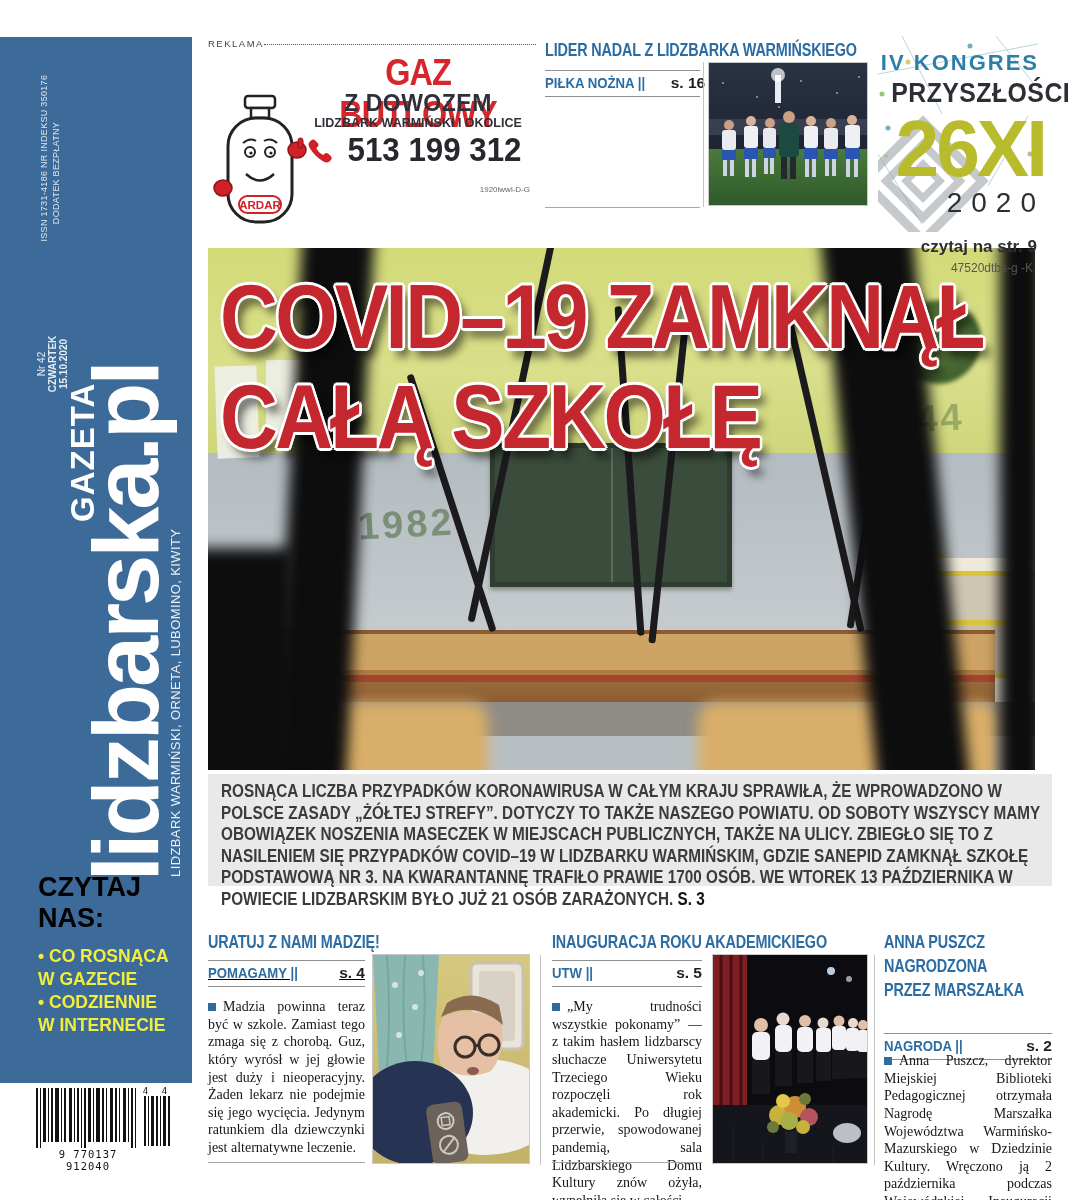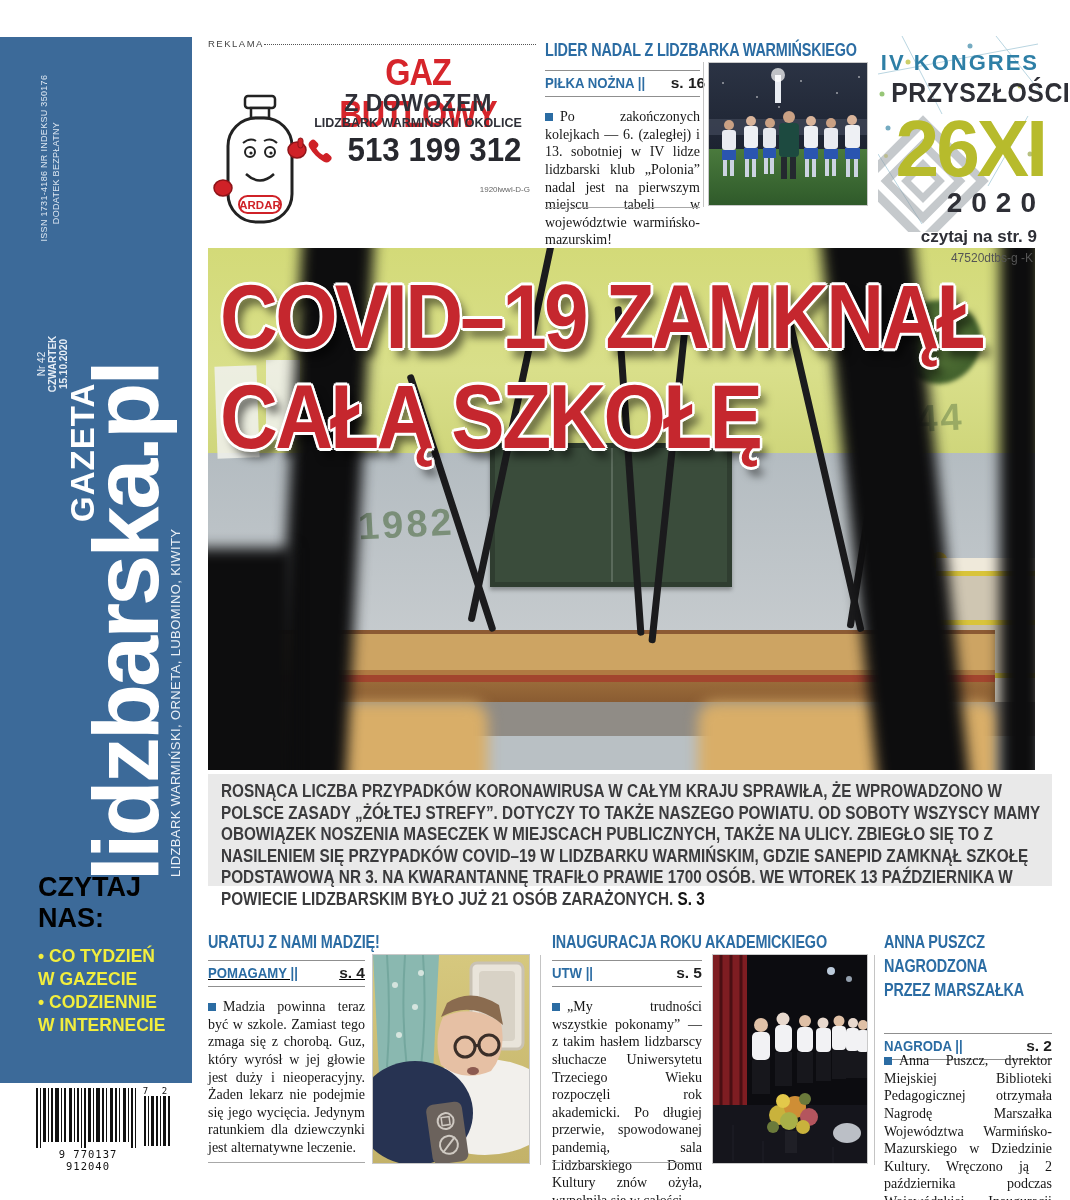--- a/index.html
+++ b/index.html
@@ -61,22 +61,22 @@
   .vdiv{position:absolute;width:0;border-left:1px solid #c4c4c4;}
   .photo-frame{position:absolute;border:1px solid #c9c9c9;background:#222;}
   
   .congress{position:absolute;left:878px;top:36px;width:167px;height:196px;text-align:right;}
   .congress .l1{position:relative;z-index:2;color:#2e7fa6;font-weight:bold;font-size:22px;
           letter-spacing:2px;margin:14px 6px 0 0;}
   .congress .l2{position:relative;z-index:2;color:#2e2f36;font-weight:bold;font-size:27px;
           letter-spacing:.5px;margin:2px 2px 0 0;transform:scaleX(.92);transform-origin:right center;}
   .congress .big{position:relative;z-index:2;color:#b7bb2c;font-weight:bold;font-size:80px;
           line-height:72px;letter-spacing:-3px;margin:4px 0 0 0;transform:scaleX(.98);transform-origin:right center;}
-  .congress .yr{position:relative;z-index:2;color:#2e2f36;font-weight:bold;font-size:28px;
-          letter-spacing:9px;margin:2px 0 8px 0;text-align:right;}
+  .congress .yr{position:relative;z-index:2;color:#2e2f36;font-weight:normal;font-size:28px;
+          letter-spacing:9px;margin:2px 0 18px 0;text-align:right;}
   .congress .rd{position:relative;z-index:2;color:#2e2f36;font-weight:bold;font-size:17px;margin:1px 8px 0 0;}
   .congress .cd{position:relative;z-index:2;color:#555;font-size:12px;margin:4px 12px 0 0;}
   
   .mainphoto{position:absolute;left:208px;top:248px;width:827px;height:522px;overflow:hidden;background:#b9c0c4;}
   .mp-walltop{position:absolute;left:0;top:0;right:0;height:205px;
           background:linear-gradient(180deg,#d3da78,#d9df8a 60%,#cfd67b);}
   .mp-wallmid{position:absolute;left:0;top:205px;right:0;height:185px;
           background:linear-gradient(180deg,#b4bcc1,#c6cbce);}
   .mp-board{position:absolute;left:282px;top:195px;width:232px;height:134px;background:#3a4c3b;
           border:5px solid #2f3d30;box-shadow:0 3px 4px rgba(0,0,0,.3);}
@@ -128,21 +128,21 @@
     </div>
     <div class="vrot v-issue">
       <div>Nr 42</div>
       <div class="b">CZWARTEK</div>
       <div class="b">15.10.2020</div>
     </div>
     <div class="vrot v-gazeta">GAZETA</div>
     <div class="vrot v-logo">lidzbarska.pl</div>
     <div class="vrot v-region">LIDZBARK WARMIŃSKI, ORNETA, LUBOMINO, KIWITY</div>
     <div class="readus-title">CZYTAJ NAS:</div>
-    <div class="readus-line" style="top:908px;">• CO TYDZIEŃ</div>
+    <div class="readus-line" style="top:908px;">• CO ROSNĄCA</div>
     <div class="readus-line" style="top:931px;">W GAZECIE</div>
     <div class="readus-line" style="top:954px;">• CODZIENNIE</div>
     <div class="readus-line" style="top:977px;">W INTERNECIE</div>
   </div>
 
   <div class="barcode">
     <svg width="104" height="60" viewBox="0 0 104 60">
       <g fill="#111">
         <rect x="0" y="0" width="2" height="60"></rect>
           <rect x="4" y="0" width="1" height="60"></rect>
@@ -165,21 +165,21 @@
         <rect x="74" y="0" width="3" height="54"></rect>
           <rect x="79" y="0" width="2" height="54"></rect>
         <rect x="83" y="0" width="1" height="54"></rect>
           <rect x="87" y="0" width="3" height="54"></rect>
         <rect x="92" y="0" width="1" height="54"></rect>
           <rect x="95" y="0" width="2" height="60"></rect>
         <rect x="99" y="0" width="1" height="60"></rect>
       </g>
     </svg>
     <div class="bc-digits">9 770137 912040</div>
-    <div class="bc-addon-num">7 2</div>
+    <div class="bc-addon-num">4 4</div>
     <svg width="26" height="50" viewBox="0 0 26 50" style="position:absolute;left:108px;top:8px;">
       <g fill="#111">
         <rect x="0" y="0" width="2" height="50"></rect>
           <rect x="4" y="0" width="1" height="50"></rect>
         <rect x="7" y="0" width="3" height="50"></rect>
           <rect x="12" y="0" width="2" height="50"></rect>
         <rect x="16" y="0" width="1" height="50"></rect>
           <rect x="19" y="0" width="3" height="50"></rect>
         <rect x="24" y="0" width="2" height="50"></rect>
       </g>
@@ -215,23 +215,20 @@
       <path fill="#cf2127" d="M20.8 15.6c-1.2-1.2-2.7-1.2-3.9 0l-1.1 1.1c-2.6-1.4-4.9-3.7-6.3-6.3l1.1-1.1c1.2-1.2 1.2-2.7 0-3.9L8.5 3.2c-1.2-1.2-2.7-1.2-3.9 0L3.4 4.4C2.1 5.7 2 7.8 3.3 9.9c3 5.2 7.6 9.8 12.8 12.8 2.1 1.3 4.2 1.2 5.5-.1l1.2-1.2c1.2-1.2 1.2-2.7 0-3.9l-2-1.9z"></path>
     </svg>
     <span class="num">513 199 312</span>
   </div>
   <div class="adgas-code">1920lwwl-D-G</div>
 
   <div class="abs art-title" style="left:545px;top:40px;">LIDER NADAL Z LIDZBARKA WARMIŃSKIEGO</div>
   <div class="abs kick" style="left:545px;top:70px;width:155px;">
     <span class="kl">PIŁKA NOŻNA ||</span>
     <span class="pr">s. 16</span>
-  </div>
-  <div class="abs body-serif" style="left:545px;top:108px;width:155px;">
-    <span class="sq"></span><span>Po zakończonych kolejkach — 6. (zaległej) i 13. sobotniej w IV lidze lidzbarski klub „Polonia” nadal jest na pierwszym miejscu tabeli w województwie warmińsko-mazurskim!</span>
   </div>
   <div class="endrule" style="left:545px;top:207px;width:155px;"></div>
   <div class="vdiv" style="left:703px;top:62px;height:145px;"></div>
   <div class="photo-frame" style="left:708px;top:62px;width:158px;height:142px;">
     <svg width="158" height="142" viewBox="0 0 158 142">
       <defs>
         <linearGradient id="sky" x1="0" y1="0" x2="0" y2="1">
           <stop offset="0" stop-color="#2b3344"></stop>
             <stop offset="1" stop-color="#141925"></stop>
         </linearGradient>

